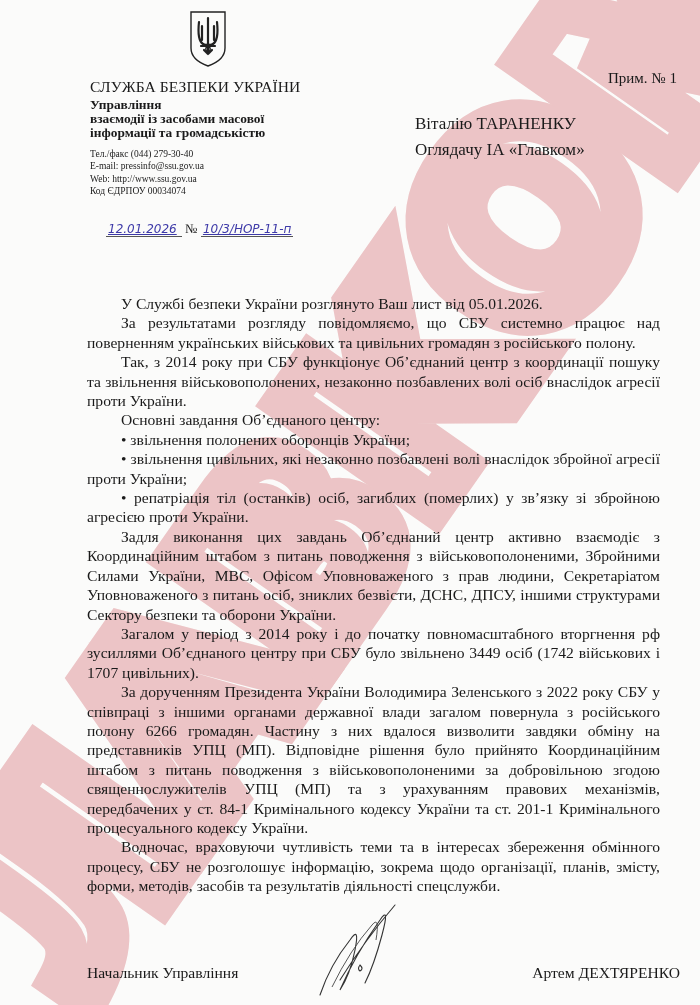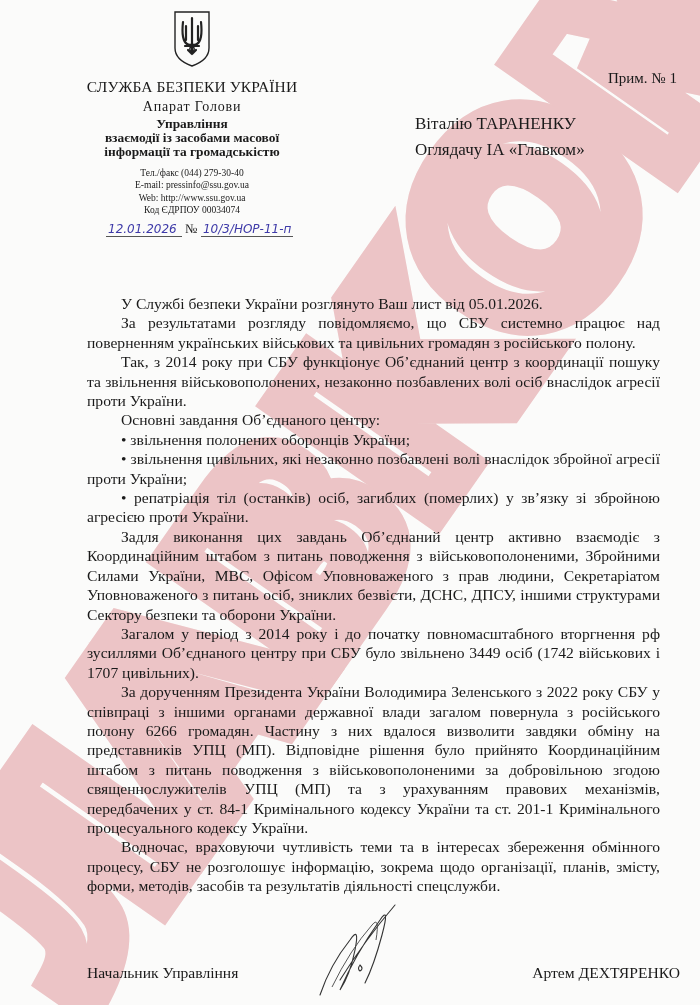--- a/index.html
+++ b/index.html
@@ -7,36 +7,36 @@
     width: 700px; height: 1005px; overflow: hidden;
     background: #fbfbfa;
     font-family: "Liberation Serif", "DejaVu Serif", serif;
     color: #1a1a1a;
     position: relative;
   }
   .page { position: absolute; inset: 0; }
 
   
   .header-left {
-    position: absolute; left: 74px; top: 10px; width: 236px;
-    text-align: center;
+    position: absolute; left: 90px; top: 10px; width: 236px;
+    text-align: left;
   }
   .emblem { width: 40px; height: 58px; margin: 0 auto; display: block; }
   .org-name { font-size: 15.5px; margin-top: 10px; letter-spacing: 0.1px; }
   .org-sub { font-size: 14px; margin-top: 3px; letter-spacing: 0.8px; }
   .dept { font-size: 13.4px; font-weight: bold; line-height: 14px; margin-top: 2px; }
   .contacts { font-size: 9.5px; line-height: 12.3px; margin-top: 8px; }
   .reg-line {
     position: absolute; left: 106px; top: 221px; width: 210px;
     font-size: 13px; white-space: nowrap;
   }
   .reg-date, .reg-num {
     font-family: "DejaVu Sans", sans-serif; font-style: italic;
     color: #3e3aa8; font-size: 12px; border-bottom: 1px solid #555;
-    display: inline-block; padding: 0 2px;
+    display: inline-block; padding: 0 2px; text-decoration: underline;
   }
   .reg-date { width: 72px; }
   .reg-num { width: 88px; }
   .ref-line {
     position: absolute; left: 110px; top: 244px; font-size: 12.5px; white-space: nowrap;
   }
   .blank { display: inline-block; border-bottom: 1px solid #333; vertical-align: -1px; }
 
   
   .prim { position: absolute; left: 608px; top: 70px; font-size: 15px; }
@@ -76,21 +76,20 @@
     <svg class="emblem" viewBox="0 0 40 58">
       <path d="M3 2 H37 V38 Q37 50 20 56 Q3 50 3 38 Z" fill="none" stroke="#222" stroke-width="1.4"></path>
       <path d="M20 8 L20 44 M20 44 L16 40 M20 44 L24 40
                M11 12 Q9 30 15 34 Q18 36 20 34
                M29 12 Q31 30 25 34 Q22 36 20 34
                M14 16 L14 30 M26 16 L26 30
                M13 36 L27 36" fill="none" stroke="#222" stroke-width="2.2" stroke-linecap="round"></path>
       <circle cx="20" cy="39" r="2.2" fill="none" stroke="#222" stroke-width="1.4"></circle>
     </svg>
     <div class="org-name">СЛУЖБА БЕЗПЕКИ УКРАЇНИ</div>
-    <div class="org-sub">Апарат Голови</div>
     <div class="dept">
       <div>Управління</div>
       <div>взаємодії із засобами масової</div>
       <div>інформації та громадськістю</div>
     </div>
     <div class="contacts">
       <div>Тел./факс (044) 279-30-40</div>
       <div>E-mail: pressinfo@ssu.gov.ua</div>
       <div>Web: http://www.ssu.gov.ua</div>
       <div>Код ЄДРПОУ  00034074</div>

